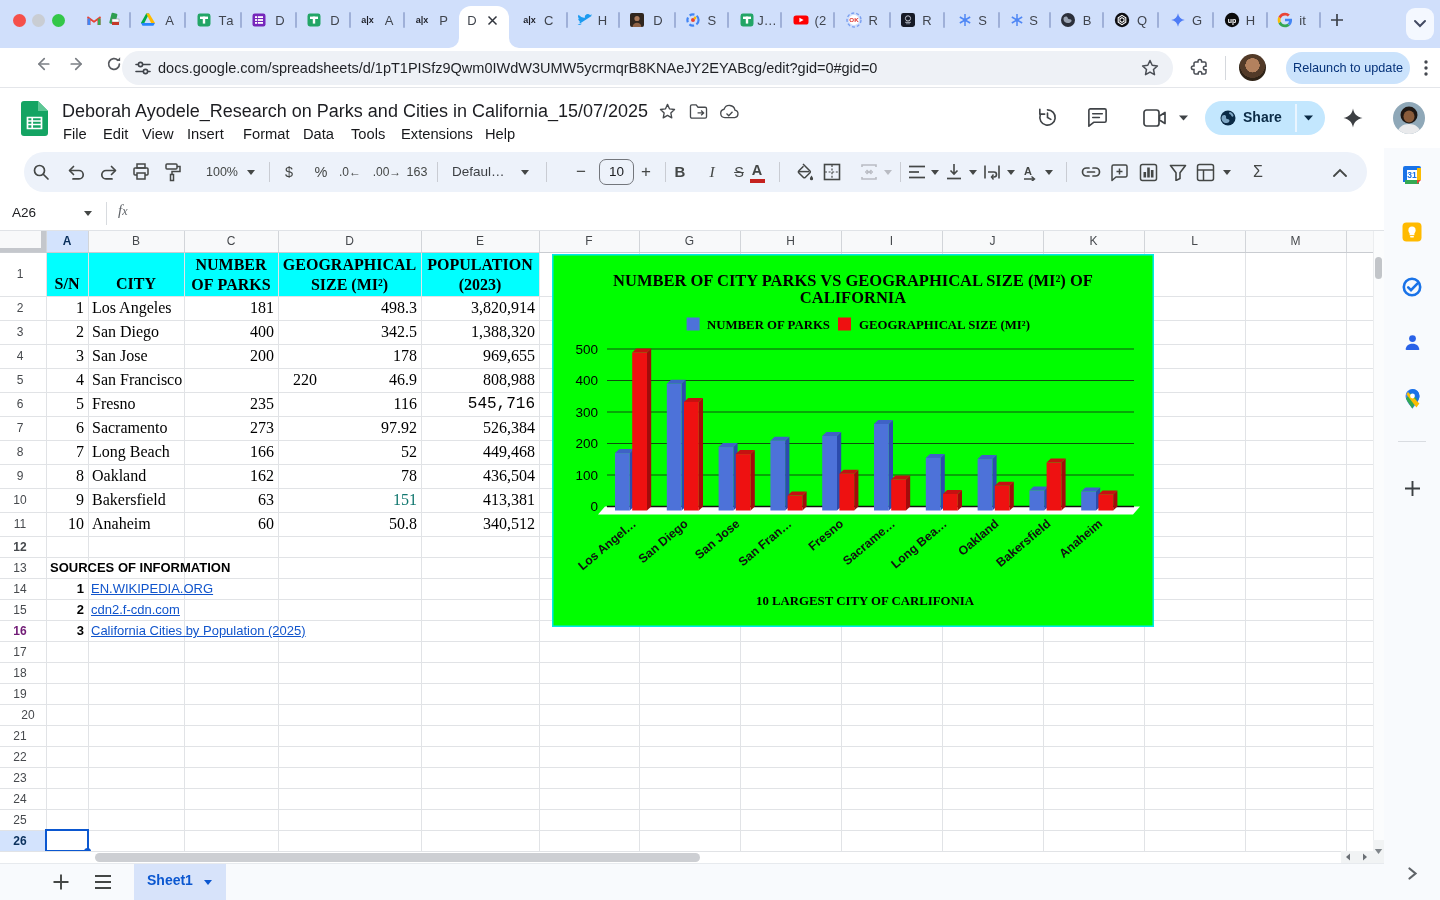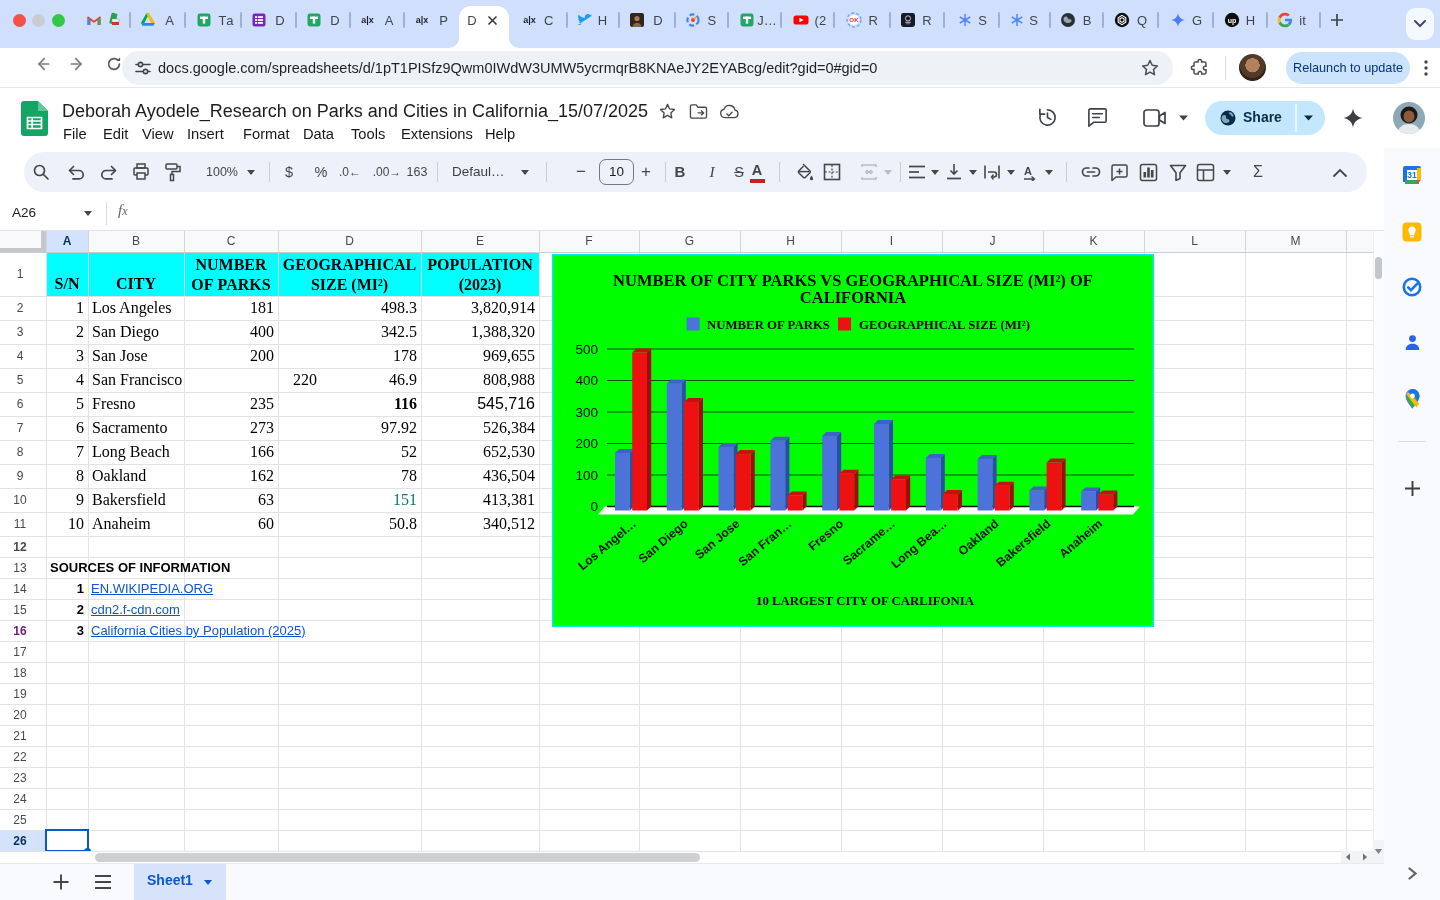--- a/index.html
+++ b/index.html
@@ -572,21 +572,21 @@
 <div class="abs" style="left:0;top:488px;width:40px;height:24px;text-align:center;font-size:12px;font-weight:normal;color:#46494d;display:flex;align-items:center;justify-content:center;">10</div>
 <div class="abs" style="left:0;top:512px;width:40px;height:24px;text-align:center;font-size:12px;font-weight:normal;color:#46494d;display:flex;align-items:center;justify-content:center;">11</div>
 <div class="abs" style="left:0;top:536px;width:40px;height:21px;text-align:center;font-size:12px;font-weight:bold;color:#46494d;display:flex;align-items:center;justify-content:center;">12</div>
 <div class="abs" style="left:0;top:557px;width:40px;height:21px;text-align:center;font-size:12px;font-weight:normal;color:#46494d;display:flex;align-items:center;justify-content:center;">13</div>
 <div class="abs" style="left:0;top:578px;width:40px;height:21px;text-align:center;font-size:12px;font-weight:normal;color:#46494d;display:flex;align-items:center;justify-content:center;">14</div>
 <div class="abs" style="left:0;top:599px;width:40px;height:21px;text-align:center;font-size:12px;font-weight:normal;color:#46494d;display:flex;align-items:center;justify-content:center;">15</div>
 <div class="abs" style="left:0;top:620px;width:40px;height:21px;text-align:center;font-size:12px;font-weight:bold;color:#701a75;display:flex;align-items:center;justify-content:center;">16</div>
 <div class="abs" style="left:0;top:641px;width:40px;height:21px;text-align:center;font-size:12px;font-weight:normal;color:#46494d;display:flex;align-items:center;justify-content:center;">17</div>
 <div class="abs" style="left:0;top:662px;width:40px;height:21px;text-align:center;font-size:12px;font-weight:normal;color:#46494d;display:flex;align-items:center;justify-content:center;">18</div>
 <div class="abs" style="left:0;top:683px;width:40px;height:21px;text-align:center;font-size:12px;font-weight:normal;color:#46494d;display:flex;align-items:center;justify-content:center;">19</div>
-<div class="abs" style="left:0;top:704px;width:40px;height:21px;text-align:center;font-size:12px;font-weight:normal;color:#46494d;display:flex;align-items:center;justify-content:center;">20</div>
+<div class="abs" style="left:8px;top:704px;width:40px;height:21px;text-align:center;font-size:12px;font-weight:normal;color:#46494d;display:flex;align-items:center;justify-content:center;">20</div>
 <div class="abs" style="left:0;top:725px;width:40px;height:21px;text-align:center;font-size:12px;font-weight:normal;color:#46494d;display:flex;align-items:center;justify-content:center;">21</div>
 <div class="abs" style="left:0;top:746px;width:40px;height:21px;text-align:center;font-size:12px;font-weight:normal;color:#46494d;display:flex;align-items:center;justify-content:center;">22</div>
 <div class="abs" style="left:0;top:767px;width:40px;height:21px;text-align:center;font-size:12px;font-weight:normal;color:#46494d;display:flex;align-items:center;justify-content:center;">23</div>
 <div class="abs" style="left:0;top:788px;width:40px;height:21px;text-align:center;font-size:12px;font-weight:normal;color:#46494d;display:flex;align-items:center;justify-content:center;">24</div>
 <div class="abs" style="left:0;top:809px;width:40px;height:21px;text-align:center;font-size:12px;font-weight:normal;color:#46494d;display:flex;align-items:center;justify-content:center;">25</div>
 <div class="abs" style="left:0;top:830px;width:40px;height:21px;text-align:center;font-size:12px;font-weight:bold;color:#0a305c;display:flex;align-items:center;justify-content:center;">26</div>
 <div style="position:absolute;font-family:'Liberation Serif', serif;font-weight:bold;font-size:16px;color:#000;text-align:center;line-height:19.5px;left:46px;top:274px;width:42px;">S/N</div>
 <div style="position:absolute;font-family:'Liberation Serif', serif;font-weight:bold;font-size:16px;color:#000;text-align:center;line-height:19.5px;left:88px;top:274px;width:96px;">CITY</div>
 <div style="position:absolute;font-family:'Liberation Serif', serif;font-weight:bold;font-size:16px;color:#000;text-align:center;line-height:19.5px;left:184px;top:255px;width:94px;">NUMBER OF&nbsp;PARKS</div>
 <div style="position:absolute;font-family:'Liberation Serif', serif;font-weight:bold;font-size:16px;color:#000;text-align:center;line-height:19.5px;left:278px;top:255px;width:143px;">GEOGRAPHICAL SIZE (MI²)</div>
@@ -607,32 +607,32 @@
 <div class="abs" style="left:278px;top:344px;width:143px;height:24px;display:flex;align-items:flex-end;justify-content:flex-end;padding:0 4px 3px 4px;font-family:'Liberation Serif', serif;font-size:16px;font-weight:normal;color:#000;white-space:nowrap;">178</div>
 <div class="abs" style="left:421px;top:344px;width:118px;height:24px;display:flex;align-items:flex-end;justify-content:flex-end;padding:0 4px 3px 4px;font-family:'Liberation Serif', serif;font-size:16px;font-weight:normal;color:#000;white-space:nowrap;">969,655</div>
 <div class="abs" style="left:46px;top:368px;width:42px;height:24px;display:flex;align-items:flex-end;justify-content:flex-end;padding:0 4px 3px 4px;font-family:'Liberation Serif', serif;font-size:16px;font-weight:normal;color:#000;white-space:nowrap;">4</div>
 <div class="abs" style="left:88px;top:368px;width:96px;height:24px;display:flex;align-items:flex-end;justify-content:flex-start;padding:0 4px 3px 4px;font-family:'Liberation Serif', serif;font-size:16px;font-weight:normal;color:#000;white-space:nowrap;">San Francisco</div>
 <div class="abs" style="left:184px;top:368px;width:94px;height:24px;display:flex;align-items:flex-end;justify-content:flex-end;padding:0 4px 3px 4px;font-family:'Liberation Serif', serif;font-size:16px;font-weight:normal;color:#000;white-space:nowrap;margin-left:43px;">220</div>
 <div class="abs" style="left:278px;top:368px;width:143px;height:24px;display:flex;align-items:flex-end;justify-content:flex-end;padding:0 4px 3px 4px;font-family:'Liberation Serif', serif;font-size:16px;font-weight:normal;color:#000;white-space:nowrap;">46.9</div>
 <div class="abs" style="left:421px;top:368px;width:118px;height:24px;display:flex;align-items:flex-end;justify-content:flex-end;padding:0 4px 3px 4px;font-family:'Liberation Serif', serif;font-size:16px;font-weight:normal;color:#000;white-space:nowrap;">808,988</div>
 <div class="abs" style="left:46px;top:392px;width:42px;height:24px;display:flex;align-items:flex-end;justify-content:flex-end;padding:0 4px 3px 4px;font-family:'Liberation Serif', serif;font-size:16px;font-weight:normal;color:#000;white-space:nowrap;">5</div>
 <div class="abs" style="left:88px;top:392px;width:96px;height:24px;display:flex;align-items:flex-end;justify-content:flex-start;padding:0 4px 3px 4px;font-family:'Liberation Serif', serif;font-size:16px;font-weight:normal;color:#000;white-space:nowrap;">Fresno</div>
 <div class="abs" style="left:184px;top:392px;width:94px;height:24px;display:flex;align-items:flex-end;justify-content:flex-end;padding:0 4px 3px 4px;font-family:'Liberation Serif', serif;font-size:16px;font-weight:normal;color:#000;white-space:nowrap;">235</div>
-<div class="abs" style="left:278px;top:392px;width:143px;height:24px;display:flex;align-items:flex-end;justify-content:flex-end;padding:0 4px 3px 4px;font-family:'Liberation Serif', serif;font-size:16px;font-weight:bold;color:#000;white-space:nowrap;">116</div>
-<div class="abs" style="left:421px;top:392px;width:118px;height:24px;display:flex;align-items:flex-end;justify-content:flex-end;padding:0 4px 3px 4px;font-family:Liberation Sans, sans-serif;font-size:16px;font-weight:normal;color:#000;white-space:nowrap;">545,716</div>
+<div class="abs" style="left:278px;top:392px;width:143px;height:24px;display:flex;align-items:flex-end;justify-content:flex-end;padding:0 4px 3px 4px;font-family:'Liberation Serif', serif;font-size:16px;font-weight:normal;color:#000;white-space:nowrap;">116</div>
+<div class="abs" style="left:421px;top:392px;width:118px;height:24px;display:flex;align-items:flex-end;justify-content:flex-end;padding:0 4px 3px 4px;font-family:Liberation Mono, monospace;font-size:16px;font-weight:normal;color:#000;white-space:nowrap;">545,716</div>
 <div class="abs" style="left:46px;top:416px;width:42px;height:24px;display:flex;align-items:flex-end;justify-content:flex-end;padding:0 4px 3px 4px;font-family:'Liberation Serif', serif;font-size:16px;font-weight:normal;color:#000;white-space:nowrap;">6</div>
 <div class="abs" style="left:88px;top:416px;width:96px;height:24px;display:flex;align-items:flex-end;justify-content:flex-start;padding:0 4px 3px 4px;font-family:'Liberation Serif', serif;font-size:16px;font-weight:normal;color:#000;white-space:nowrap;">Sacramento</div>
 <div class="abs" style="left:184px;top:416px;width:94px;height:24px;display:flex;align-items:flex-end;justify-content:flex-end;padding:0 4px 3px 4px;font-family:'Liberation Serif', serif;font-size:16px;font-weight:normal;color:#000;white-space:nowrap;">273</div>
 <div class="abs" style="left:278px;top:416px;width:143px;height:24px;display:flex;align-items:flex-end;justify-content:flex-end;padding:0 4px 3px 4px;font-family:'Liberation Serif', serif;font-size:16px;font-weight:normal;color:#000;white-space:nowrap;">97.92</div>
 <div class="abs" style="left:421px;top:416px;width:118px;height:24px;display:flex;align-items:flex-end;justify-content:flex-end;padding:0 4px 3px 4px;font-family:'Liberation Serif', serif;font-size:16px;font-weight:normal;color:#000;white-space:nowrap;">526,384</div>
 <div class="abs" style="left:46px;top:440px;width:42px;height:24px;display:flex;align-items:flex-end;justify-content:flex-end;padding:0 4px 3px 4px;font-family:'Liberation Serif', serif;font-size:16px;font-weight:normal;color:#000;white-space:nowrap;">7</div>
 <div class="abs" style="left:88px;top:440px;width:96px;height:24px;display:flex;align-items:flex-end;justify-content:flex-start;padding:0 4px 3px 4px;font-family:'Liberation Serif', serif;font-size:16px;font-weight:normal;color:#000;white-space:nowrap;">Long Beach</div>
 <div class="abs" style="left:184px;top:440px;width:94px;height:24px;display:flex;align-items:flex-end;justify-content:flex-end;padding:0 4px 3px 4px;font-family:'Liberation Serif', serif;font-size:16px;font-weight:normal;color:#000;white-space:nowrap;">166</div>
 <div class="abs" style="left:278px;top:440px;width:143px;height:24px;display:flex;align-items:flex-end;justify-content:flex-end;padding:0 4px 3px 4px;font-family:'Liberation Serif', serif;font-size:16px;font-weight:normal;color:#000;white-space:nowrap;">52</div>
-<div class="abs" style="left:421px;top:440px;width:118px;height:24px;display:flex;align-items:flex-end;justify-content:flex-end;padding:0 4px 3px 4px;font-family:'Liberation Serif', serif;font-size:16px;font-weight:normal;color:#000;white-space:nowrap;">652,530</div>
+<div class="abs" style="left:421px;top:440px;width:118px;height:24px;display:flex;align-items:flex-end;justify-content:flex-end;padding:0 4px 3px 4px;font-family:'Liberation Serif', serif;font-size:16px;font-weight:normal;color:#000;white-space:nowrap;">449,468</div>
 <div class="abs" style="left:46px;top:464px;width:42px;height:24px;display:flex;align-items:flex-end;justify-content:flex-end;padding:0 4px 3px 4px;font-family:'Liberation Serif', serif;font-size:16px;font-weight:normal;color:#000;white-space:nowrap;">8</div>
 <div class="abs" style="left:88px;top:464px;width:96px;height:24px;display:flex;align-items:flex-end;justify-content:flex-start;padding:0 4px 3px 4px;font-family:'Liberation Serif', serif;font-size:16px;font-weight:normal;color:#000;white-space:nowrap;">Oakland</div>
 <div class="abs" style="left:184px;top:464px;width:94px;height:24px;display:flex;align-items:flex-end;justify-content:flex-end;padding:0 4px 3px 4px;font-family:'Liberation Serif', serif;font-size:16px;font-weight:normal;color:#000;white-space:nowrap;">162</div>
 <div class="abs" style="left:278px;top:464px;width:143px;height:24px;display:flex;align-items:flex-end;justify-content:flex-end;padding:0 4px 3px 4px;font-family:'Liberation Serif', serif;font-size:16px;font-weight:normal;color:#000;white-space:nowrap;">78</div>
 <div class="abs" style="left:421px;top:464px;width:118px;height:24px;display:flex;align-items:flex-end;justify-content:flex-end;padding:0 4px 3px 4px;font-family:'Liberation Serif', serif;font-size:16px;font-weight:normal;color:#000;white-space:nowrap;">436,504</div>
 <div class="abs" style="left:46px;top:488px;width:42px;height:24px;display:flex;align-items:flex-end;justify-content:flex-end;padding:0 4px 3px 4px;font-family:'Liberation Serif', serif;font-size:16px;font-weight:normal;color:#000;white-space:nowrap;">9</div>
 <div class="abs" style="left:88px;top:488px;width:96px;height:24px;display:flex;align-items:flex-end;justify-content:flex-start;padding:0 4px 3px 4px;font-family:'Liberation Serif', serif;font-size:16px;font-weight:normal;color:#000;white-space:nowrap;">Bakersfield</div>
 <div class="abs" style="left:184px;top:488px;width:94px;height:24px;display:flex;align-items:flex-end;justify-content:flex-end;padding:0 4px 3px 4px;font-family:'Liberation Serif', serif;font-size:16px;font-weight:normal;color:#000;white-space:nowrap;">63</div>
 <div class="abs" style="left:278px;top:488px;width:143px;height:24px;display:flex;align-items:flex-end;justify-content:flex-end;padding:0 4px 3px 4px;font-family:'Liberation Serif', serif;font-size:16px;font-weight:normal;color:#0f766e;white-space:nowrap;">151</div>
 <div class="abs" style="left:421px;top:488px;width:118px;height:24px;display:flex;align-items:flex-end;justify-content:flex-end;padding:0 4px 3px 4px;font-family:'Liberation Serif', serif;font-size:16px;font-weight:normal;color:#000;white-space:nowrap;">413,381</div>

